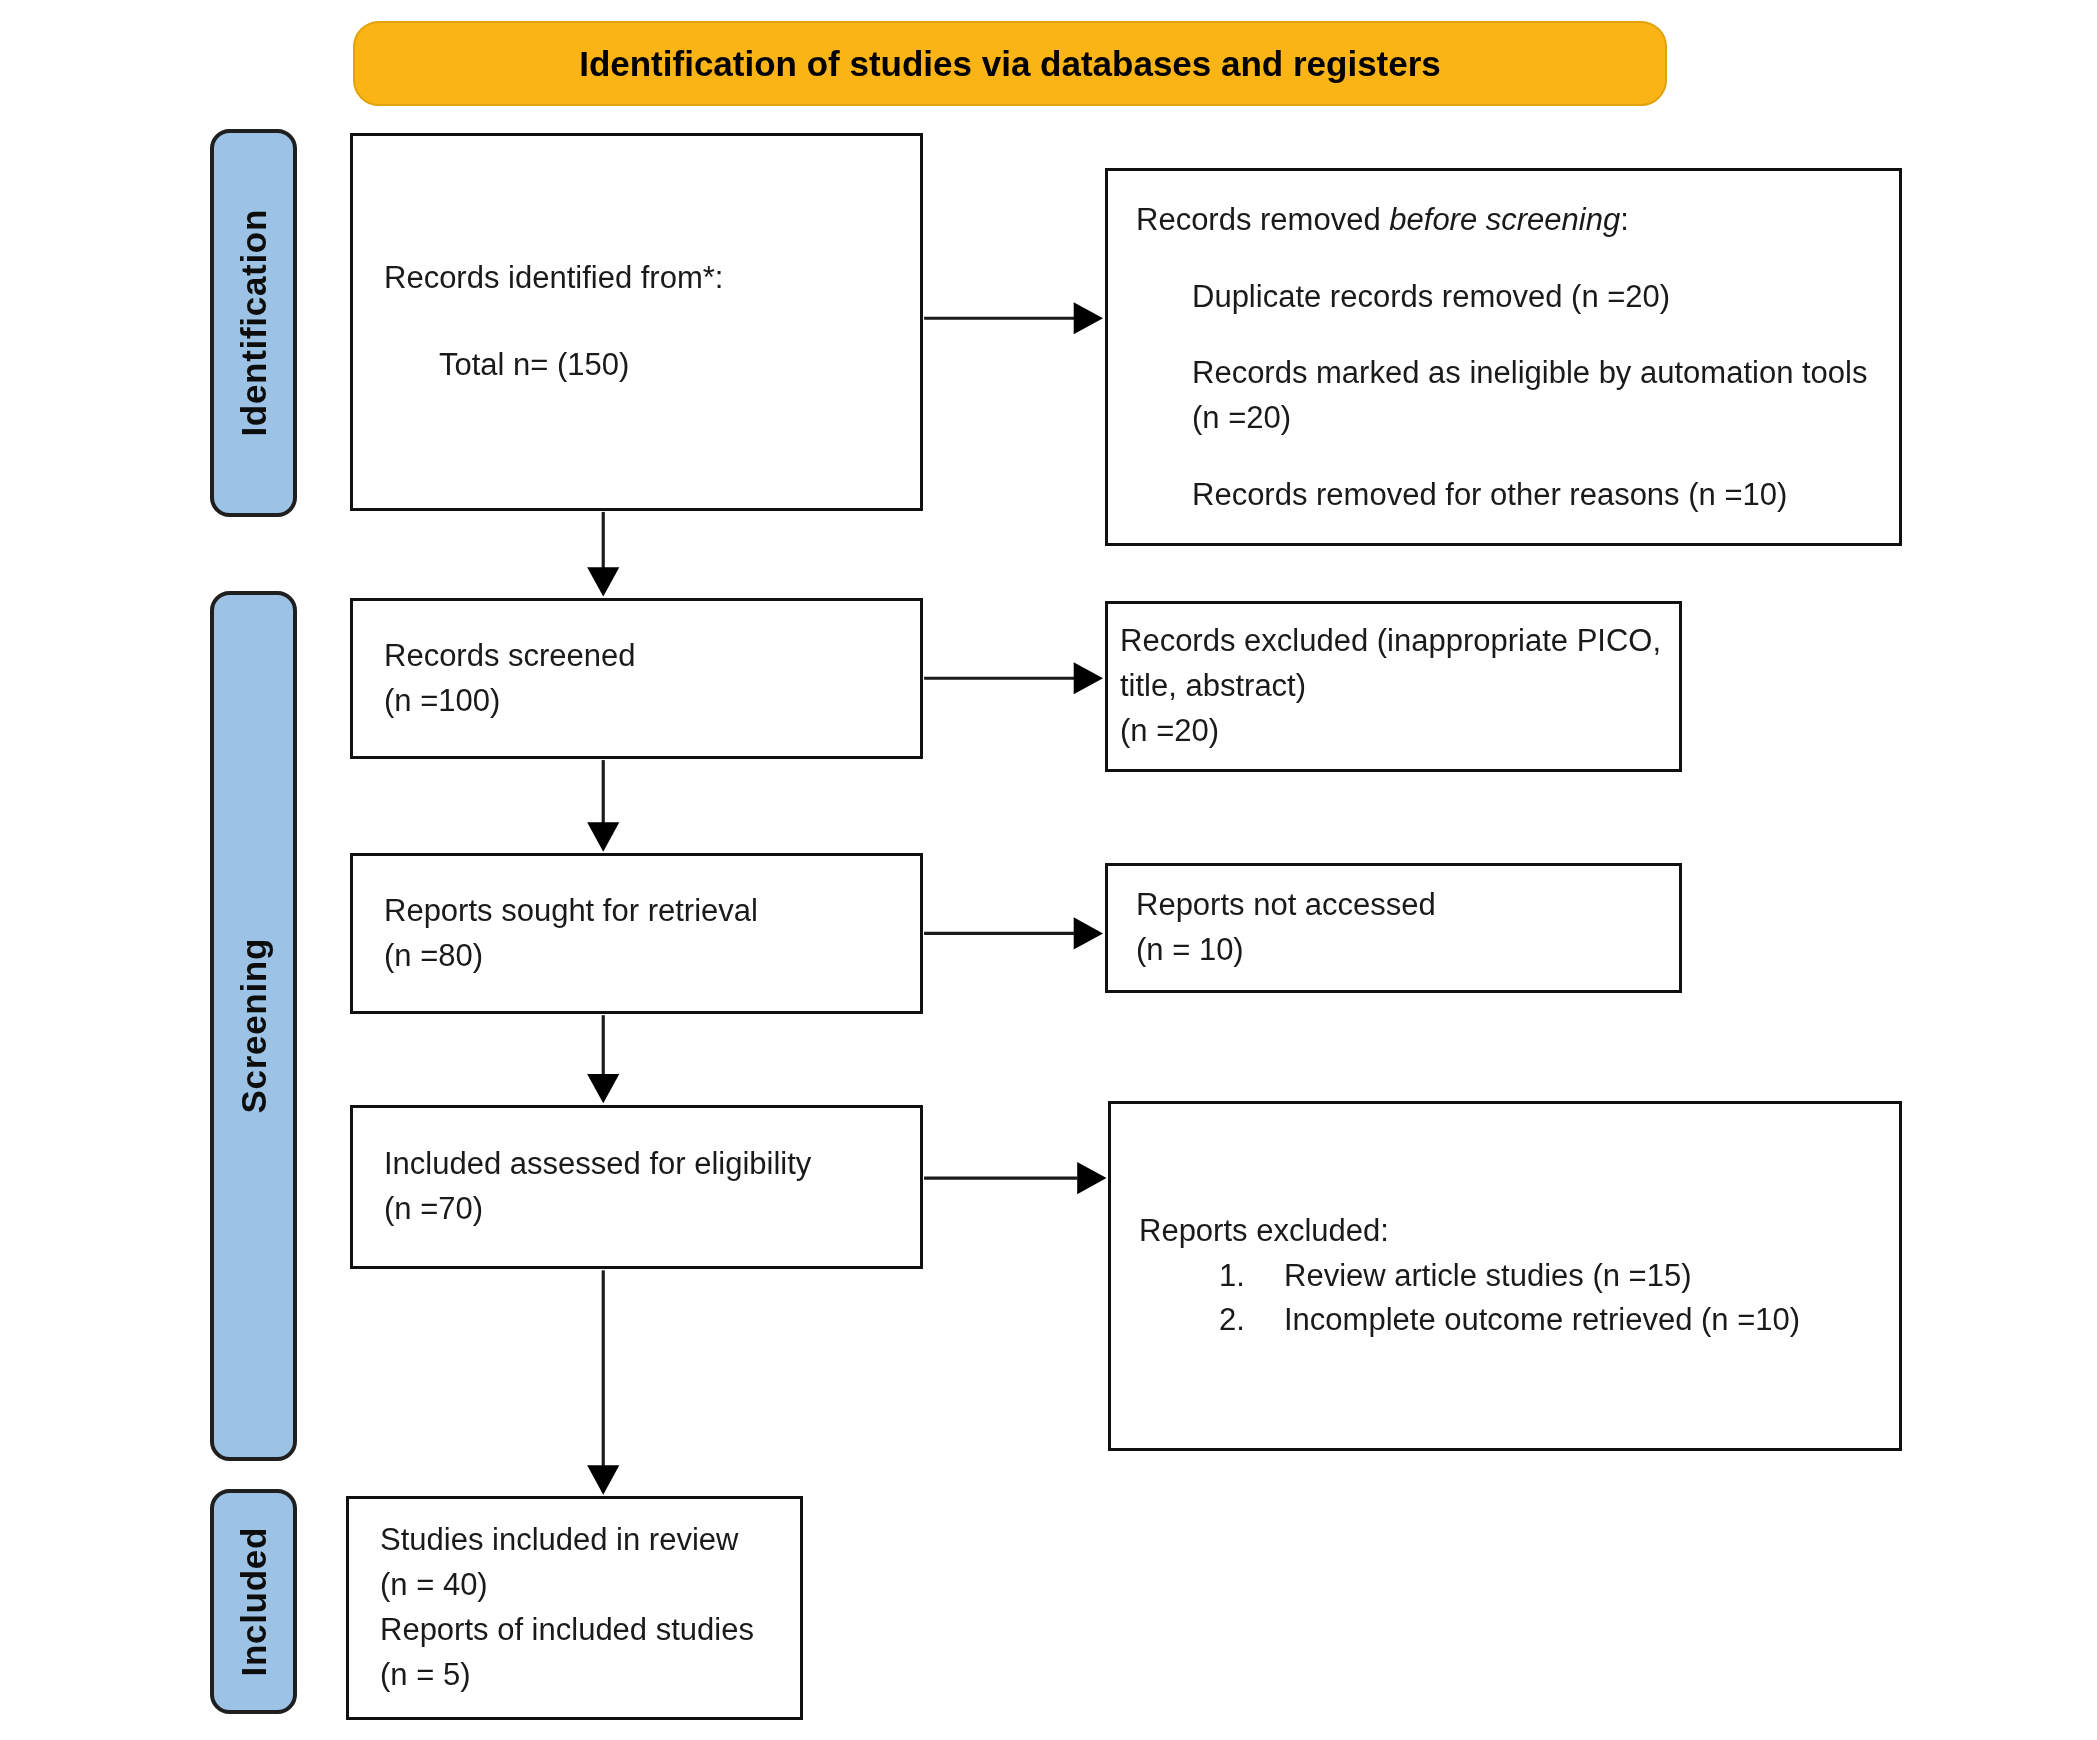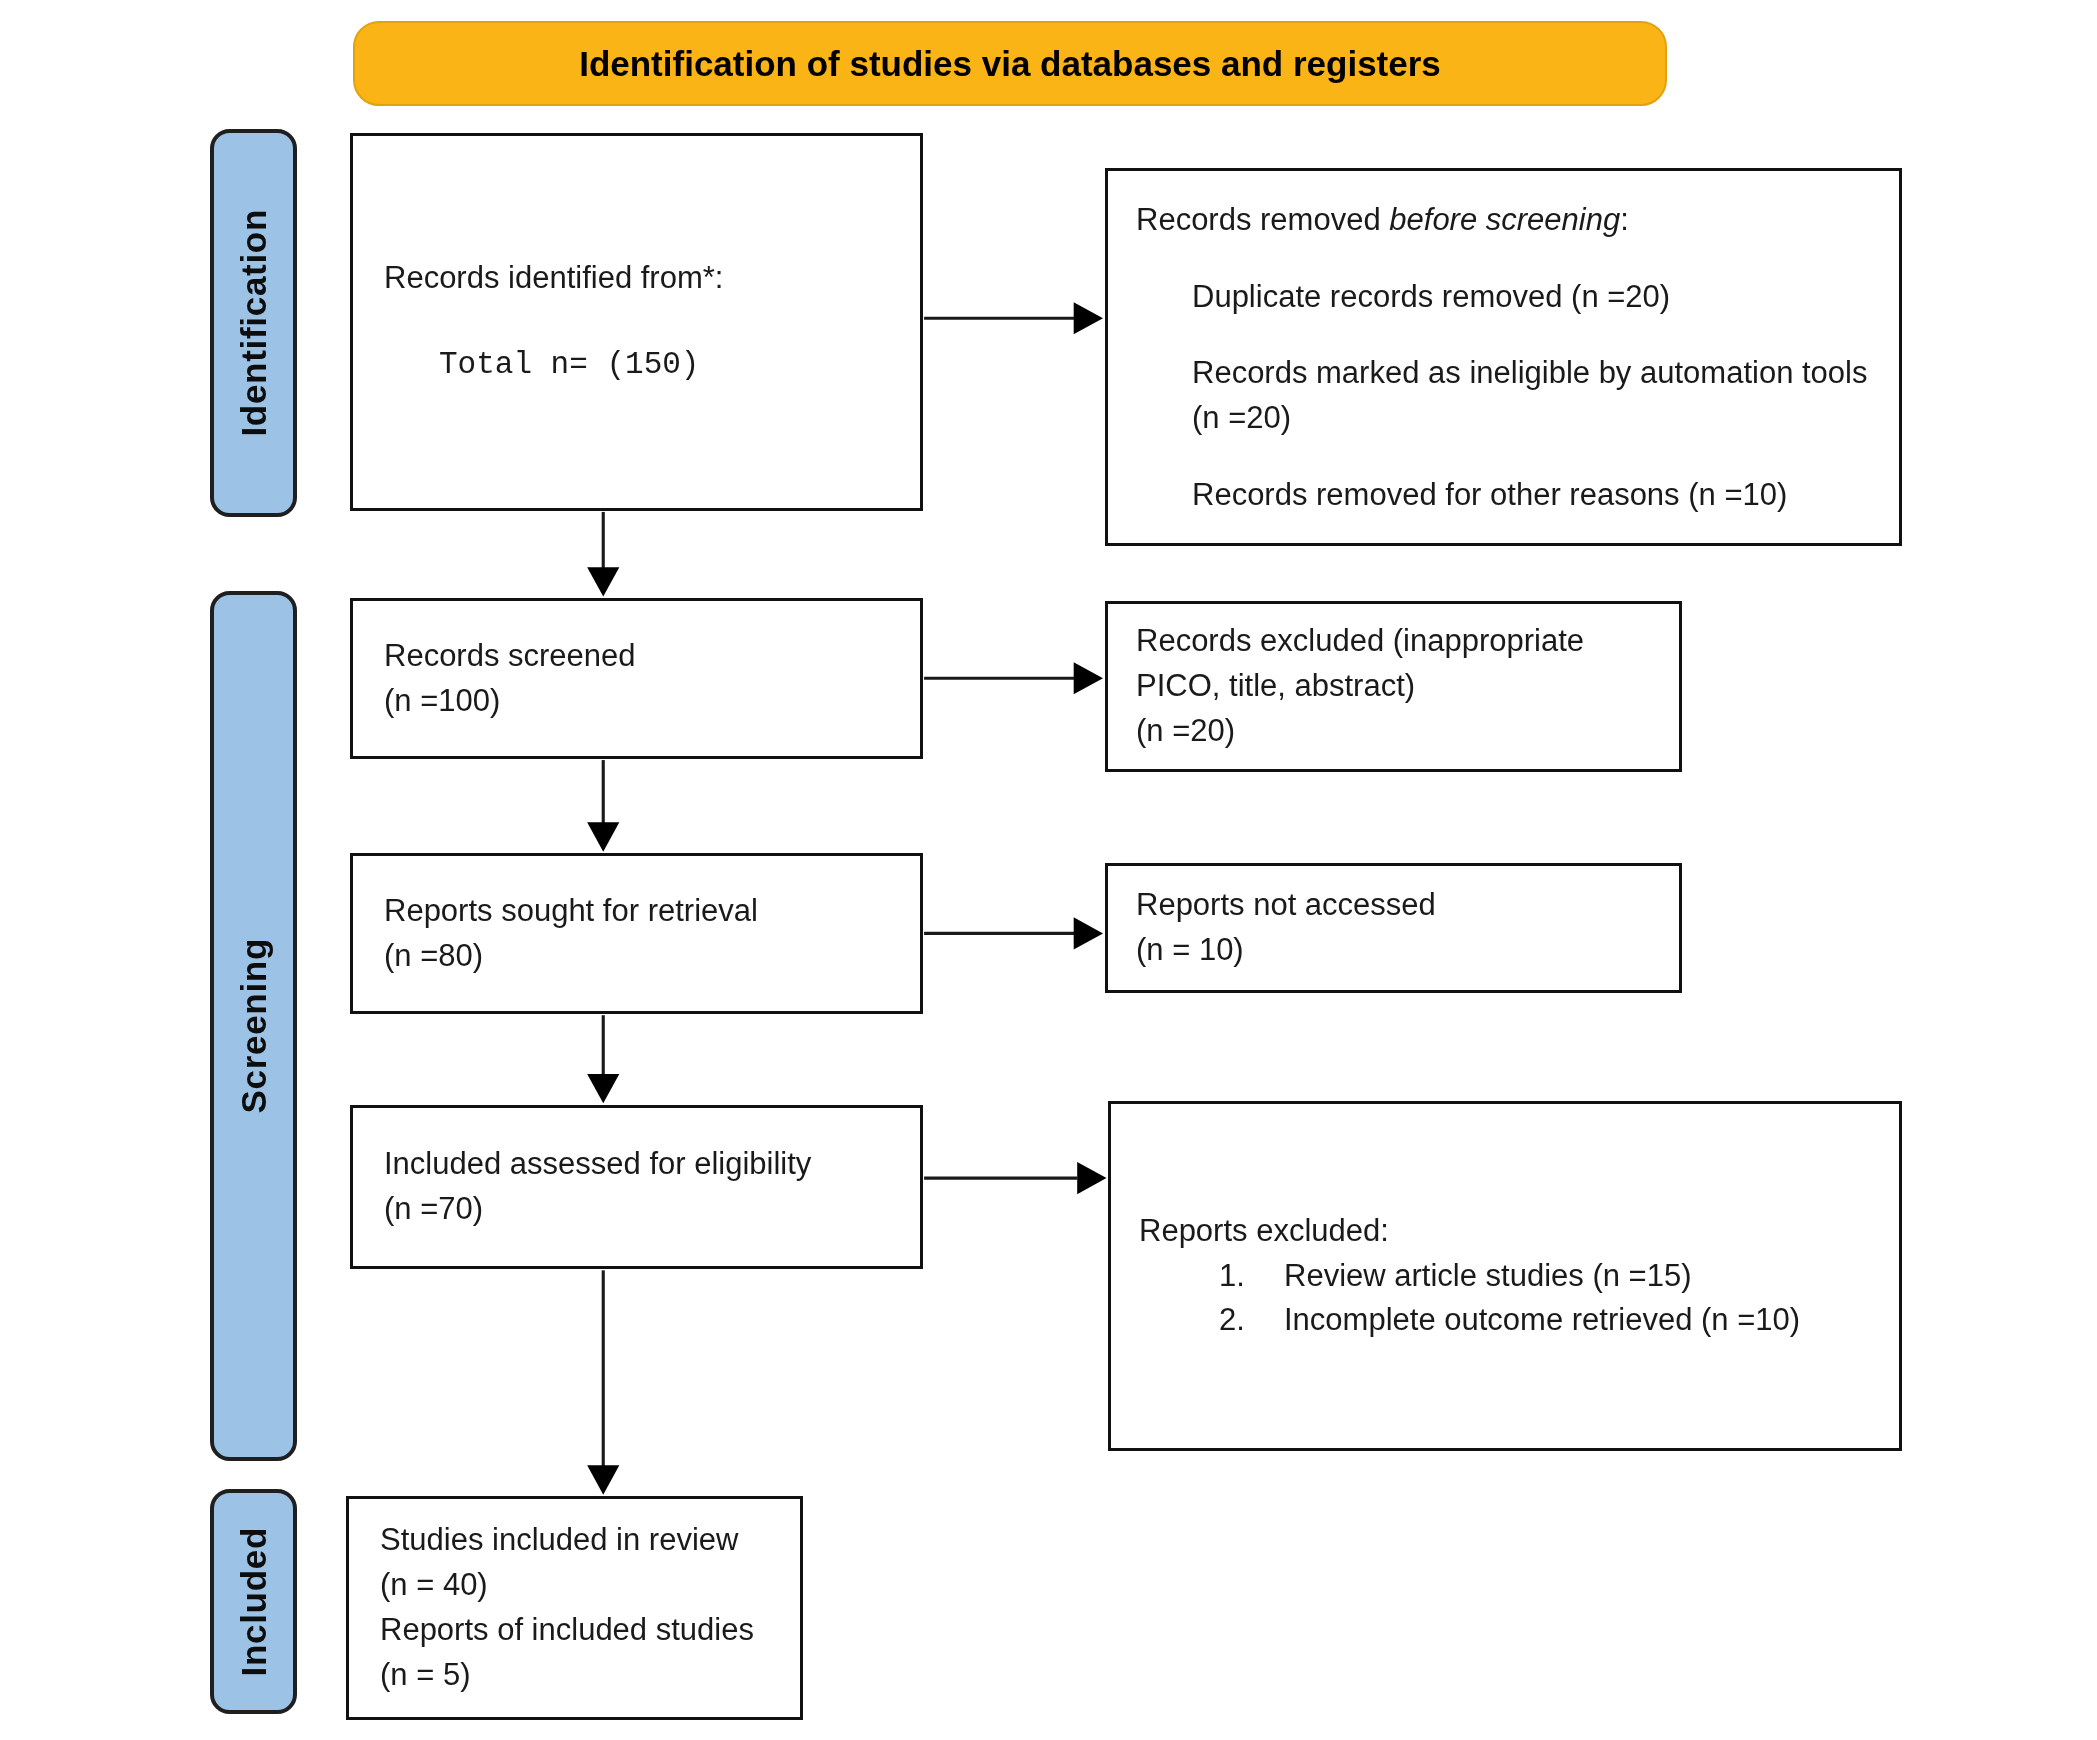--- a/index.html
+++ b/index.html
@@ -31,26 +31,26 @@
   #stage-identification{top:129px;height:388px;}
   #stage-screening{top:591px;height:870px;}
   #stage-included{top:1489px;height:225px;}
   .box{
     position:absolute;background:#ffffff;border:3.5px solid #111111;
     box-sizing:border-box;font-size:31px;line-height:1.45;color:#1a1a1a;
     display:flex;flex-direction:column;justify-content:center;
     padding:0 31px;overflow:hidden;
   }
   #box-identified{left:350px;top:133px;width:573px;height:378px;}
-  #box-identified .total-line{margin-top:42px;margin-left:55px;font-family:Liberation Mono, monospace;}
+  #box-identified .total-line{margin-top:42px;margin-left:55px;}
   #box-removed{left:1105px;top:168px;width:797px;height:378px;justify-content:flex-start;padding:26.6px 28px;gap:32px;}
   #box-removed .ind{margin-left:56px;}
   #box-removed .total-line{margin-top:42px;margin-left:56px;}
   #box-screened{left:350px;top:598px;width:573px;height:161px;}
-  #box-records-excluded{left:1105px;top:601px;width:577px;height:171px;padding:0 28px;}
+  #box-records-excluded{left:1105px;top:601px;width:577px;height:171px;padding:0 12px;}
   #box-sought{left:350px;top:853px;width:573px;height:161px;}
   #box-not-accessed{left:1105px;top:863px;width:577px;height:130px;padding:4px 28px;}
   #box-assessed{left:350px;top:1105px;width:573px;height:164px;}
   #box-reports-excluded{left:1108px;top:1101px;width:794px;height:350px;padding:0 28px;}
   #box-reports-excluded .li{display:flex;margin-left:80px;gap:29px;}
   #box-reports-excluded .num{min-width:36px;}
   #box-included{left:346px;top:1496px;width:457px;height:224px;}
   .arrows{position:absolute;left:0;top:0;pointer-events:none;}
 </style>
 </head>

